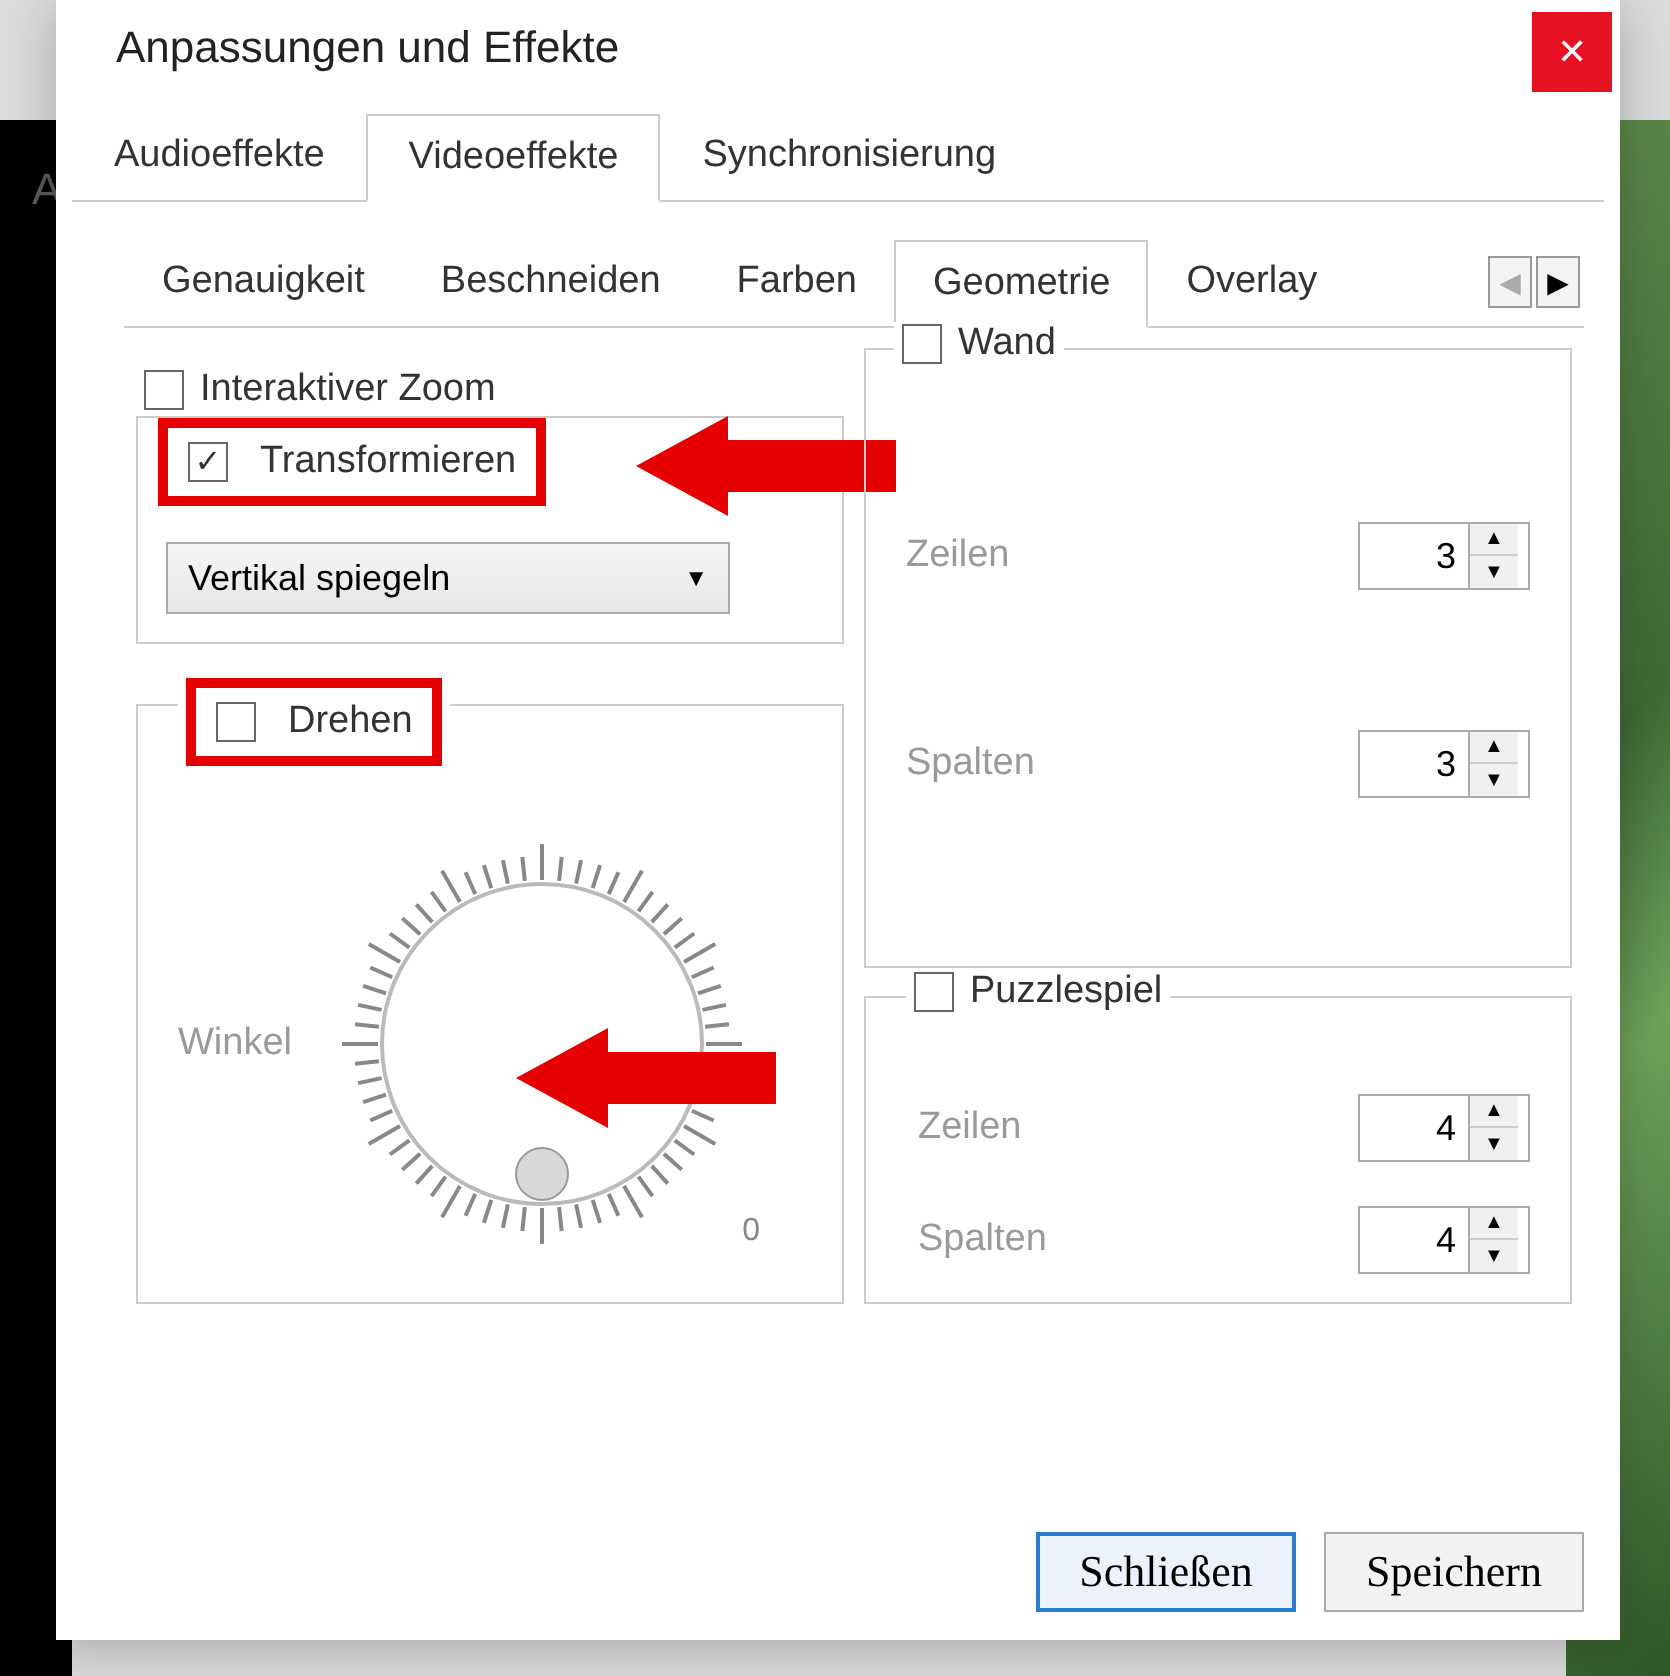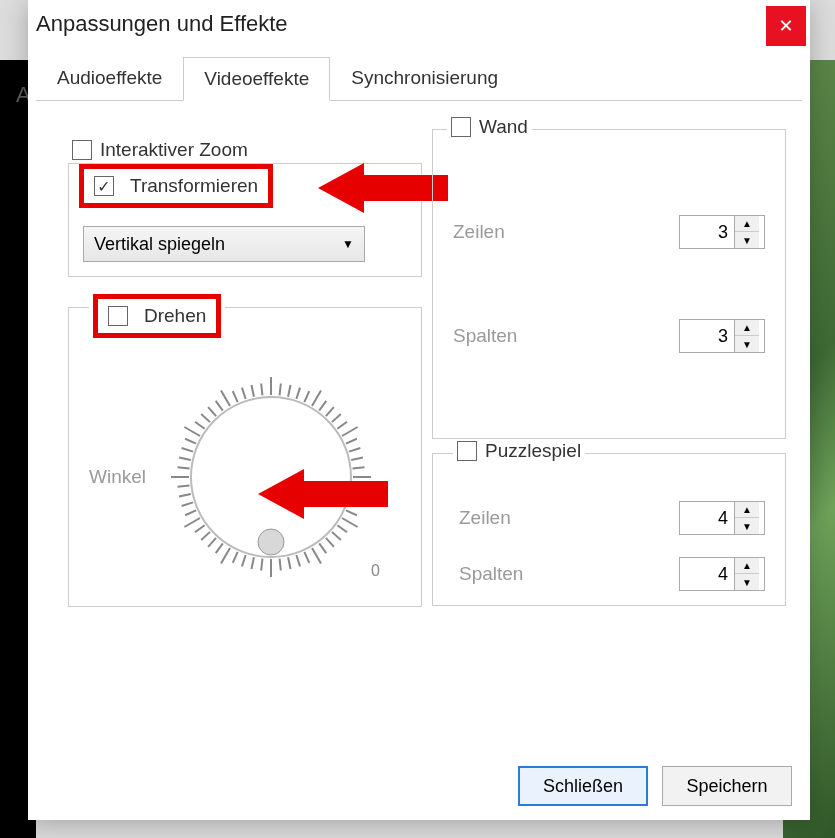--- a/index.html
+++ b/index.html
@@ -1,21 +1,21 @@
 <!DOCTYPE html>
 <html><head>
 <meta charset="utf-8">
 <style>
   * { box-sizing: border-box; font-family: "Segoe UI", Tahoma, sans-serif; }
   body { margin: 0; width: 835px; height: 838px; background: #dcdcdc; overflow: hidden; position: relative; }
   .bg-green { position: absolute; right: 0; top: 60px; bottom: 0; width: 52px; background: linear-gradient(135deg,#5e8a4a,#3f6a35 40%,#6fa35a 60%,#2f5728); }
   .bg-dark { position: absolute; left: 0; top: 60px; bottom: 0; width: 36px; background: #000; }
   .bg-letter { position:absolute; left:16px; top:82px; color:#5d5d5d; font-size:22px; }
   .window { position: absolute; left: 28px; top: 0; width: 782px; height: 820px; background: #fff; box-shadow: 0 4px 24px rgba(0,0,0,.25); }
-  .titlebar { height: 48px; display:flex; align-items:center; justify-content:space-between; padding: 0 0 0 8px; }
+  .titlebar { height: 48px; display:flex; align-items:center; justify-content:space-between; padding: 0 0 0 30px; }
   .title { font-size: 22px; color:#222; }
   .close-btn { width:40px; height:40px; background:#e81123; color:#fff; display:flex; align-items:center; justify-content:center; font-size:18px; cursor:pointer; margin-right:4px; margin-top:4px;}
   .tabs-main { display:flex; border-bottom:1px solid #ccc; margin: 8px 8px 0 8px; }
   .tab-m { padding: 10px 20px; font-size:19px; color:#333; border:1px solid transparent; cursor:pointer; }
   .tab-m.active { border:1px solid #ccc; border-bottom:1px solid #fff; background:#fff; position:relative; top:1px; }
   .subpanel { margin: 18px 18px 0 34px; }
   .tabs-sub { display:flex; align-items:center; border-bottom:1px solid #ccc; }
   .tab-s { padding:10px 18px; font-size:19px; color:#333; cursor:pointer; border:1px solid transparent; }
   .tab-s.active { border:1px solid #ccc; border-bottom:1px solid #fff; background:#fff; position:relative; top:1px; }
   .scroll-btns { margin-left:auto; display:flex; gap:2px; padding-right:2px;}
@@ -39,21 +39,21 @@
   .spin input { border:none; width:54px; text-align:right; font-size:18px; padding-right:6px; outline:none; background:transparent; }
   .spin-btns { display:flex; flex-direction:column; border-left:1px solid #aaa; }
   .spin-b { width:24px; height:16px; display:flex; align-items:center; justify-content:center; font-size:10px; background:#f0f0f0; cursor:pointer; border-bottom:1px solid #ccc;}
   .spin-b:last-child{border-bottom:none;}
   .field-row { display:flex; align-items:center; justify-content:space-between; margin: 22px 6px 0 6px; }
   .field-row .lbl { font-size:19px; }
   .dial-wrap { display:flex; align-items:center; gap:10px; margin-top:10px; }
   .dial { width:230px; height:230px; position:relative; }
   .dial svg { width:100%; height:100%; }
   .footer { position:absolute; bottom:14px; right:18px; display:flex; gap:14px; }
-  .btn { min-width:130px; height:40px; border:1px solid #aaa; background:#f2f2f2; font-size:18px; display:flex; align-items:center; justify-content:center; cursor:pointer; }
+  .btn { min-width:130px; height:40px; border:1px solid #aaa; background:#f2f2f2; font-size:22px; display:flex; align-items:center; justify-content:center; cursor:pointer;font-family:Liberation Serif, serif; }
   .btn.primary { border:2px solid #2e7bd6; background:#eaf3fd; }
   .group.transform { padding-top:0; }
   .rotate-group { margin-top:30px;padding-left:20px; }
   .wand-group { min-height:310px; }
   .puzzle-group { margin-top:6px;padding-left:20px; }
   .zero { position:absolute; right:6px; bottom:12px; font-size:16px; color:#888; }
 </style>
 </head>
 <body>
 
@@ -69,20 +69,35 @@
     </div>
   </div>
 
   <div class="tabs-main">
     <div class="tab-m">Audioeffekte</div>
     <div class="tab-m active">Videoeffekte</div>
     <div class="tab-m">Synchronisierung</div>
   </div>
 
   <div class="subpanel">
+    <div class="tabs-sub">
+      <div class="tab-s">Genauigkeit</div>
+      <div class="tab-s">Beschneiden</div>
+      <div class="tab-s">Farben</div>
+      <div class="tab-s active">Geometrie</div>
+      <div class="tab-s">Overlay</div>
+      <div class="scroll-btns">
+        <div class="sbtn dis">
+            <span>◀</span>
+          </div>
+        <div class="sbtn">
+            <span>▶</span>
+          </div>
+      </div>
+    </div>
 
     <div class="content">
 
       <div class="col" style="position:relative;">
 
         <div class="interactive-row">
           <span class="chk"></span>
           <span class="lbl">Interaktiver Zoom</span>
         </div>
 

